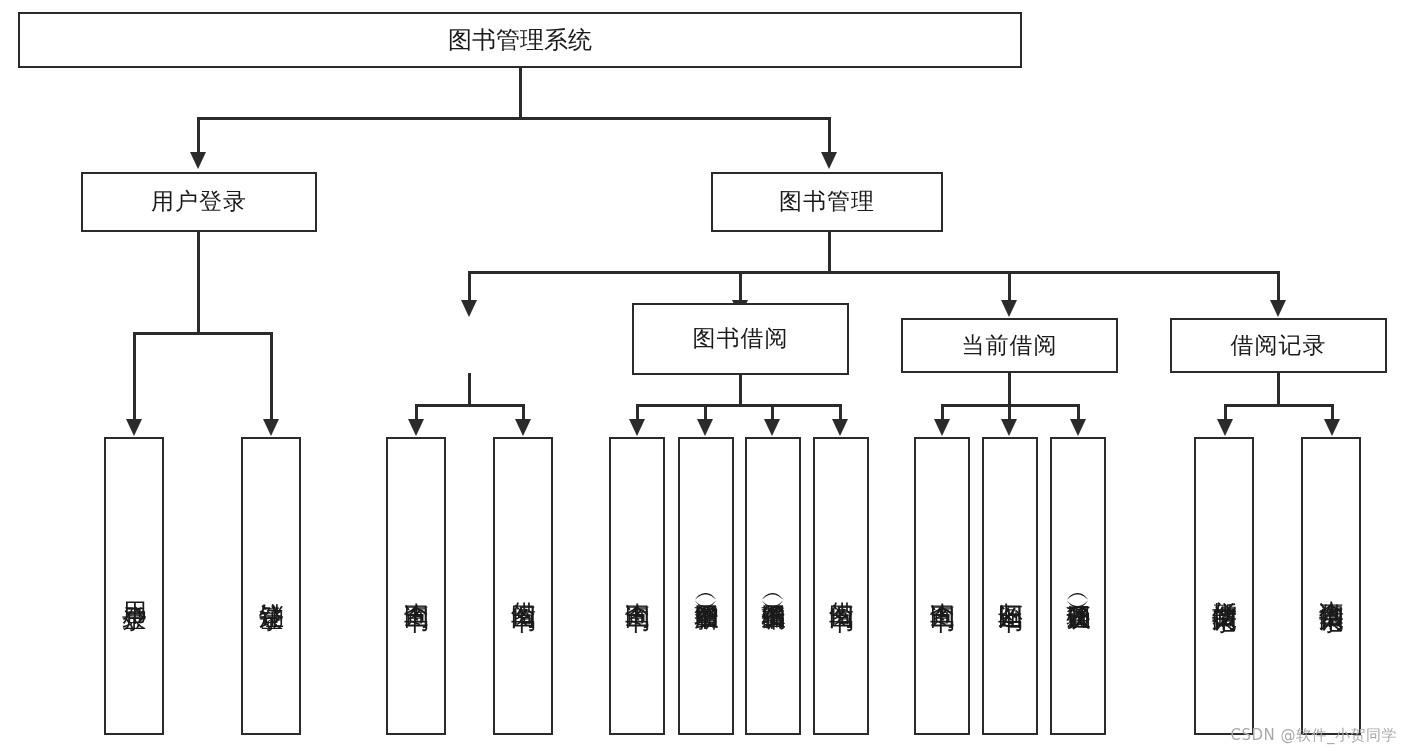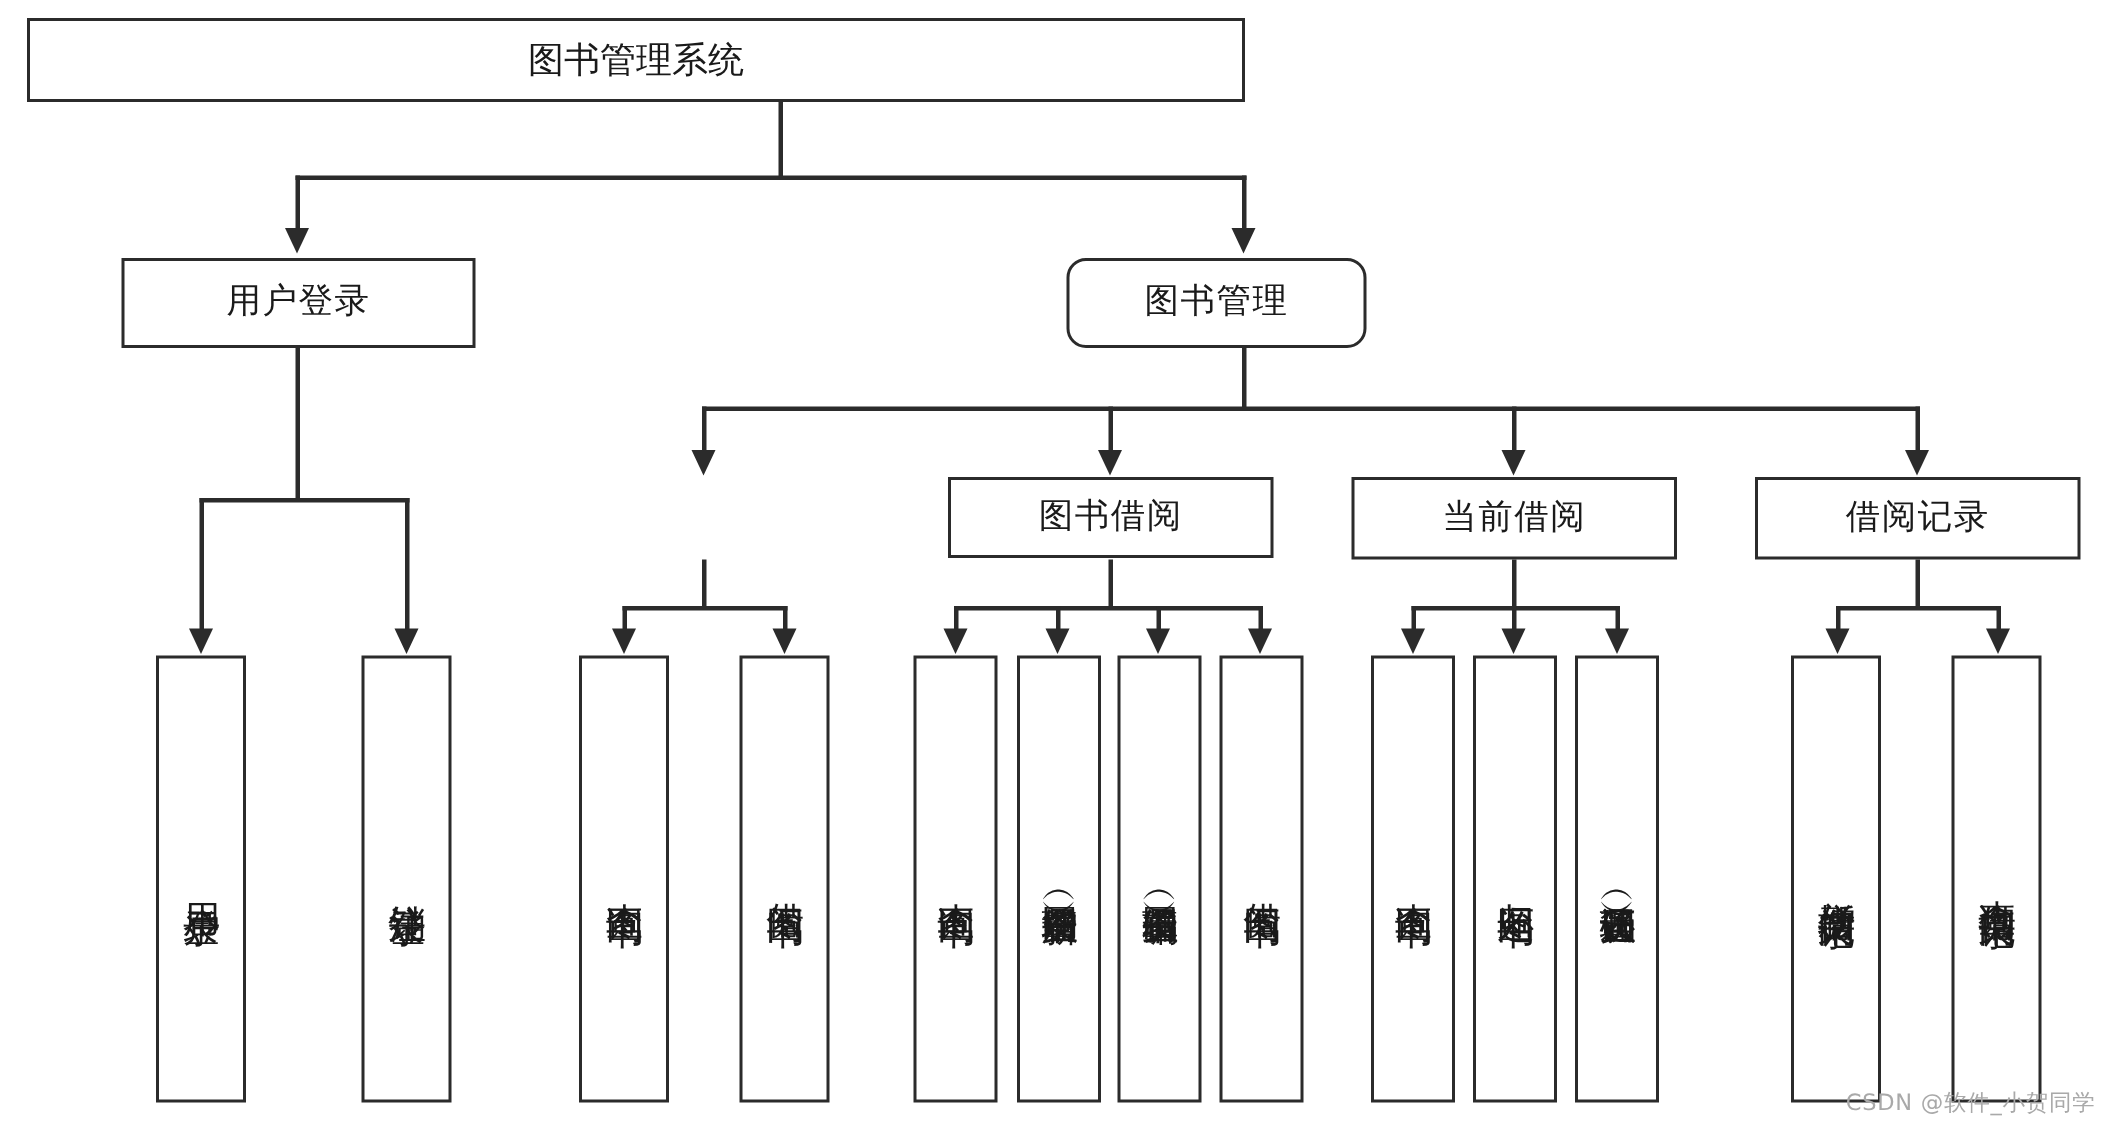--- a/index.html
+++ b/index.html
@@ -78,37 +78,37 @@
     letter-spacing: 0.5px;
     white-space: nowrap;
     pointer-events: none;
   }
 </style>
 </head>
 <body>
 
 <div id="canvas">
 
-  <div class="node root" style="left:18px; top:12px; width:812px; height:56px;">
+  <div class="node root" style="left:18px; top:12px; width:1004px; height:56px;">
     <span>图书管理系统</span>
   </div>
 
   <div class="vline" style="left:519px; top:67px; width:3px; height:52px;"></div>
 
   <div class="hline" style="left:197px; top:117px; width:634px; height:3px;"></div>
 
   <div class="vline" style="left:197px; top:117px; width:3px; height:36px;"></div>
   <div class="arrow" style="left:190px; top:152px;"></div>
   <div class="vline" style="left:828px; top:117px; width:3px; height:36px;"></div>
   <div class="arrow" style="left:821px; top:152px;"></div>
 
   <div class="node h" style="left:81px; top:172px; width:236px; height:60px;">
     <span>用户登录</span>
   </div>
-  <div class="node h" style="left:711px; top:172px; width:200px; height:60px;border-radius:13px;">
+  <div class="node h" style="left:711px; top:172px; width:232px; height:60px;">
     <span>图书管理</span>
   </div>
 
   <div class="vline" style="left:197px; top:232px; width:3px; height:102px;"></div>
   <div class="hline" style="left:133px; top:332px; width:140px; height:3px;"></div>
   <div class="vline" style="left:133px; top:332px; width:3px; height:88px;"></div>
   <div class="arrow" style="left:126px; top:419px;"></div>
   <div class="vline" style="left:270px; top:332px; width:3px; height:88px;"></div>
   <div class="arrow" style="left:263px; top:419px;"></div>
 
@@ -116,21 +116,21 @@
   <div class="hline" style="left:468px; top:271px; width:812px; height:3px;"></div>
   <div class="vline" style="left:468px; top:271px; width:3px; height:30px;"></div>
   <div class="arrow" style="left:461px; top:300px;"></div>
   <div class="vline" style="left:739px; top:271px; width:3px; height:30px;"></div>
   <div class="arrow" style="left:732px; top:300px;"></div>
   <div class="vline" style="left:1008px; top:271px; width:3px; height:30px;"></div>
   <div class="arrow" style="left:1001px; top:300px;"></div>
   <div class="vline" style="left:1277px; top:271px; width:3px; height:30px;"></div>
   <div class="arrow" style="left:1270px; top:300px;"></div>
 
-  <div class="node h" style="left:632px; top:318px; width:217px; height:54px;">
+  <div class="node h" style="left:632px; top:303px; width:217px; height:72px;">
     <span>图书借阅</span>
   </div>
   <div class="node h" style="left:901px; top:318px; width:217px; height:55px;">
     <span>当前借阅</span>
   </div>
   <div class="node h" style="left:1170px; top:318px; width:217px; height:55px;">
     <span>借阅记录</span>
   </div>
 
   <div class="vline" style="left:468px; top:373px; width:3px; height:33px;"></div>

